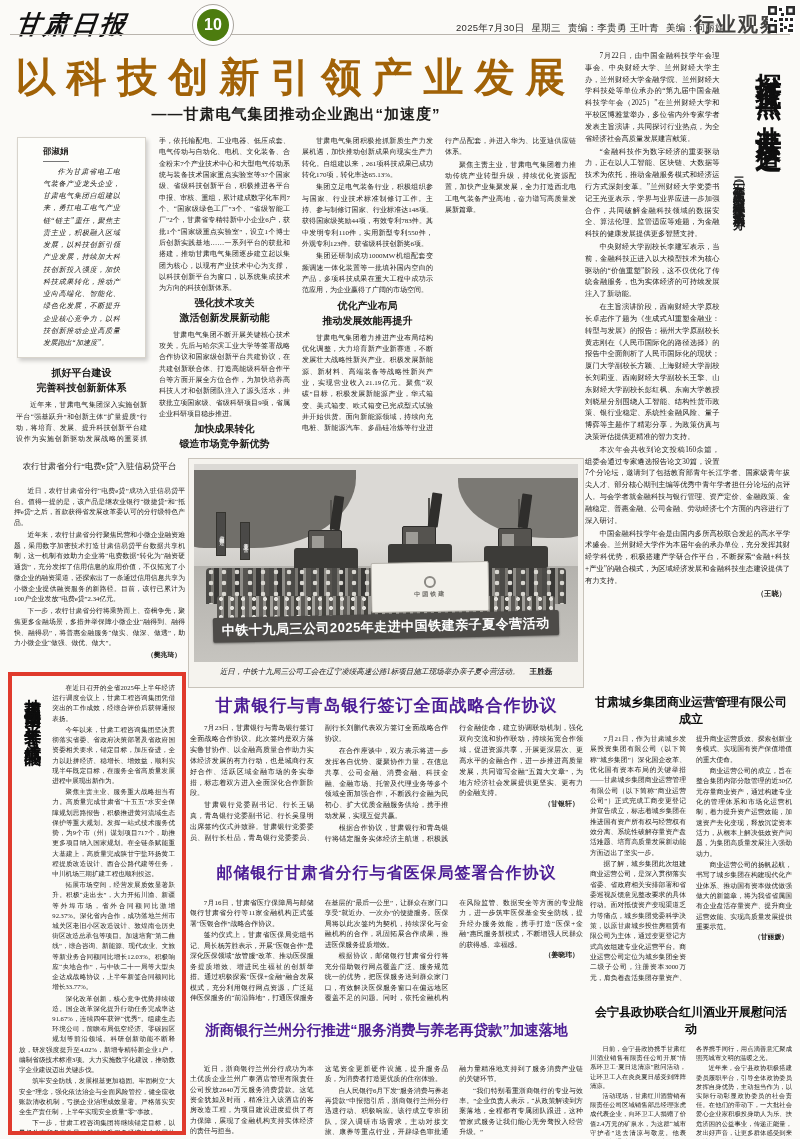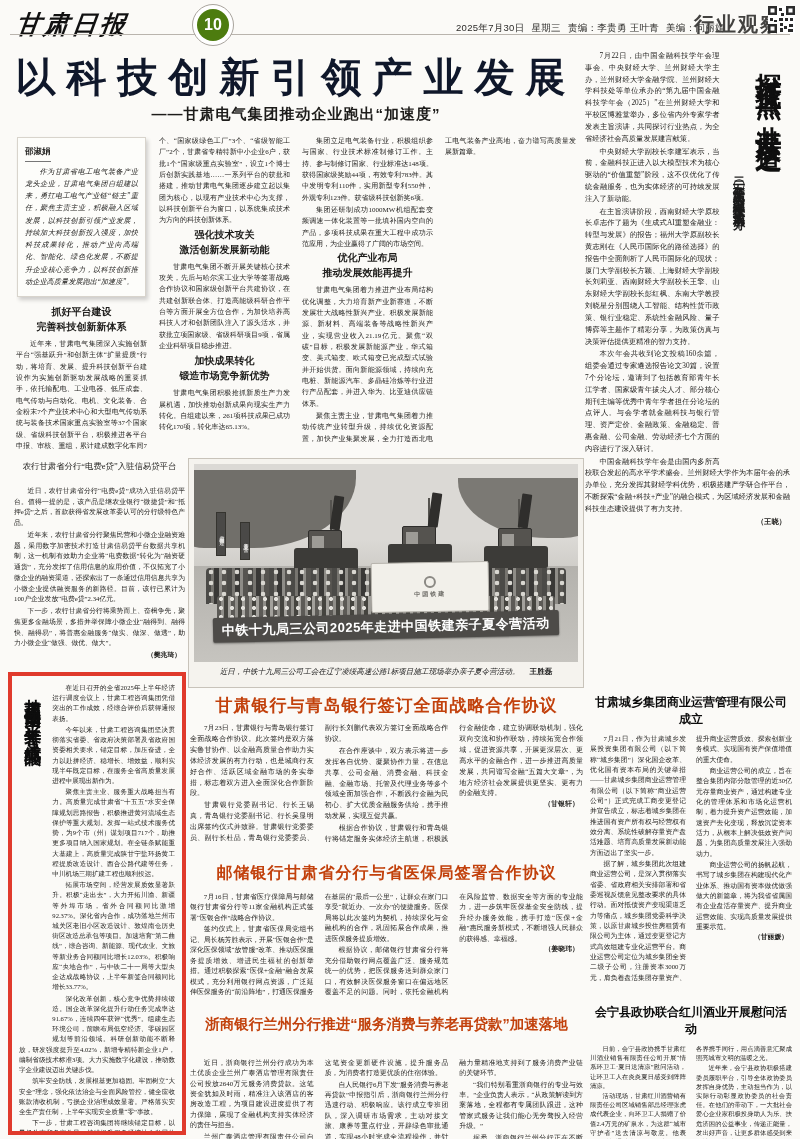--- a/index.html
+++ b/index.html
@@ -26,30 +26,30 @@
     display:flex; align-items:center; justify-content:center; font-size:16px; font-weight:bold;
     font-family:"Liberation Sans",sans-serif;
   }
   .date-line { position:absolute; left:456px; top:22px; font-size:9.5px; color:#2c2b29; letter-spacing:.3px; font-family:"Liberation Sans",sans-serif; }
   .date-line span { margin-right:7px; }
   .section-name { position:absolute; left:694px; top:11px; font-size:20px; font-weight:800; color:#434240; letter-spacing:2px; }
   .qr { position:absolute; left:768px; top:6px; }
 
   
   .lead-headline { position:absolute; left:14px; top:50px; width:564px; text-align:center;
-    font-size:40px; font-weight:900; letter-spacing:11px; color:#0f172a; }
+    font-size:40px; font-weight:900; letter-spacing:11px; color:#a16207; }
   .lead-subhead { position:absolute; left:14px; top:105px; width:564px; text-align:center;
     font-size:15px; font-weight:bold; letter-spacing:1px; }
   .lead-cols {
     position:absolute; left:16px; top:136px; width:560px; height:320px; overflow:hidden;
     column-count:4; column-gap:12px; column-fill:auto; font-size:7px; line-height:1.62; text-align:justify;
   }
   .para { text-indent:2em; text-align:justify; margin-bottom:1px; }
   .author-box {
-    break-inside:avoid; border:1px solid #d8d4cc; background:#fdfdfa; padding:7px 7px 8px;
+    break-inside:avoid; border:1px solid #d8d4cc; background:#fdfdfa; padding:7px 25px 8px;
     box-shadow:2px 3px 4px rgba(0,0,0,.18); margin:1px 1px 7px 1px;
   }
   .author-name { font-weight:bold; font-size:8.5px; border-bottom:1px solid #777; display:inline-block; padding-bottom:2px; margin-bottom:4px; }
   .author-intro { font-style:italic; font-size:7.2px; line-height:1.7; text-indent:2em; text-align:justify; }
   .sec-h { break-inside:avoid; text-align:center; font-weight:800; font-size:10px; line-height:1.5; margin:0 0 5px; }
 
   
   .nonghang { position:absolute; left:14px; top:461px; width:171px; height:228px; overflow:hidden; }
   .nonghang h3 { font-size:8.4px; font-weight:400; text-align:center; letter-spacing:0; margin-bottom:14px; }
   .nonghang .body { font-size:6.8px; line-height:1.58; }
@@ -101,23 +101,23 @@
 
   
   .gc-box { position:absolute; left:8px; top:672px; width:178px; height:463px;
     border:4px solid #e03a2c; background:#fbfaf7; padding:7px 7px 6px; overflow:hidden;
     font-size:6.6px; line-height:1.55; }
   .gc-vtitle { float:left; writing-mode:vertical-rl; height:352px; font-size:17px; font-weight:900;
     letter-spacing:2px; margin:2px 7px 4px 0; color:#0d0d0d; }
 
   
   .midbot { position:absolute; left:190px; top:694px; width:393px; }
-  .mb-article h2 { text-align:center; font-weight:900; letter-spacing:1px; color:#c2410c; }
+  .mb-article h2 { text-align:center; font-weight:900; letter-spacing:1px; color:#4c1d95; }
   .mb1 h2 { font-size:17px; margin-bottom:6px; }
-  .mb2 h2 { font-size:16px; margin:10px 0 8px; }
+  .mb2 h2 { font-size:16px; margin:10px 0 14px; }
   .mb3 h2 { font-size:14.5px; margin:10px 0 24px; letter-spacing:0; }
   .cols3 { column-count:3; column-gap:11px; column-fill:auto; overflow:hidden; text-align:justify; }
   .mb1 .cols3 { height:130px; font-size:7px; line-height:1.56; }
   .mb2 .cols3 { height:113px; font-size:6.9px; line-height:1.52; }
   .mb3 .cols3 { height:114px; font-size:6.9px; line-height:1.5; }
 
   
   .rightbot { position:absolute; left:590px; top:694px; width:202px; }
   .rb-article h2 { text-align:center; font-weight:900; color:#0d0d0d; font-size:12px; letter-spacing:0; }
   .cols2 { column-count:2; column-gap:10px; column-fill:auto; overflow:hidden; text-align:justify; }
@@ -252,20 +252,21 @@
     </div>
   </div>
 
   <div class="forum">
     <div class="vtitle">
       <div class="vmain sans">探讨行业热点　共谋发展之道</div>
       <div class="vsub sans">二〇二五年第九届中国金融科技学年会成功举办</div>
     </div>
     <div>
         <p class="para">7月22日，由中国金融科技学年会理事会、中央财经大学、兰州财经大学主办，兰州财经大学金融学院、兰州财经大学科技处等单位承办的“第九届中国金融科技学年会（2025）”在兰州财经大学和平校区博雅堂举办，多位省内外专家学者发表主旨演讲，共同探讨行业热点，为全省经济社会高质量发展建言献策。</p>
+        <p class="para">“金融科技作为数字经济的重要驱动力，正在以人工智能、区块链、大数据等技术为依托，推动金融服务模式和经济运行方式深刻变革。”兰州财经大学党委书记王光亚表示，学界与业界应进一步加强合作，共同破解金融科技领域的数据安全、算法伦理、监管适应等难题，为金融科技的健康发展提供更多智慧支持。</p>
         <p class="para">中央财经大学副校长李建军表示，当前，金融科技正进入以大模型技术为核心驱动的“价值重塑”阶段，这不仅优化了传统金融服务，也为实体经济的可持续发展注入了新动能。</p>
         <p class="para">在主旨演讲阶段，西南财经大学原校长卓志作了题为《生成式AI重塑金融业：转型与发展》的报告；福州大学原副校长黄志刚在《人民币国际化的路径选择》的报告中全面剖析了人民币国际化的现状；厦门大学副校长方颖、上海财经大学副校长刘莉亚、西南财经大学副校长王擎、山东财经大学副校长彭红枫、东南大学教授刘晓星分别围绕人工智能、结构性货币政策、银行业稳定、系统性金融风险、量子博弈等主题作了精彩分享，为政策仿真与决策评估提供更精准的智力支持。</p>
         <p class="para">本次年会共收到论文投稿160余篇，组委会通过专家遴选报告论文30篇，设置7个分论坛，邀请到了包括教育部青年长江学者、国家级青年拔尖人才、部分核心期刊主编等优秀中青年学者担任分论坛的点评人。与会学者就金融科技与银行管理、资产定价、金融政策、金融稳定、普惠金融、公司金融、劳动经济七个方面的内容进行了深入研讨。</p>
         <p class="para">中国金融科技学年会是由国内多所高校联合发起的高水平学术盛会。兰州财经大学作为本届年会的承办单位，充分发挥其财经学科优势，积极搭建产学研合作平台，不断探索“金融+科技+产业”的融合模式，为区域经济发展和金融科技生态建设提供了有力支持。</p>
       </div>
     <div class="sig">（王晓）</div>
   </div>
 
   <div class="gc-box">
     <div class="gc-vtitle sans">甘肃工程咨询集团“半年答卷”成绩亮眼</div>

